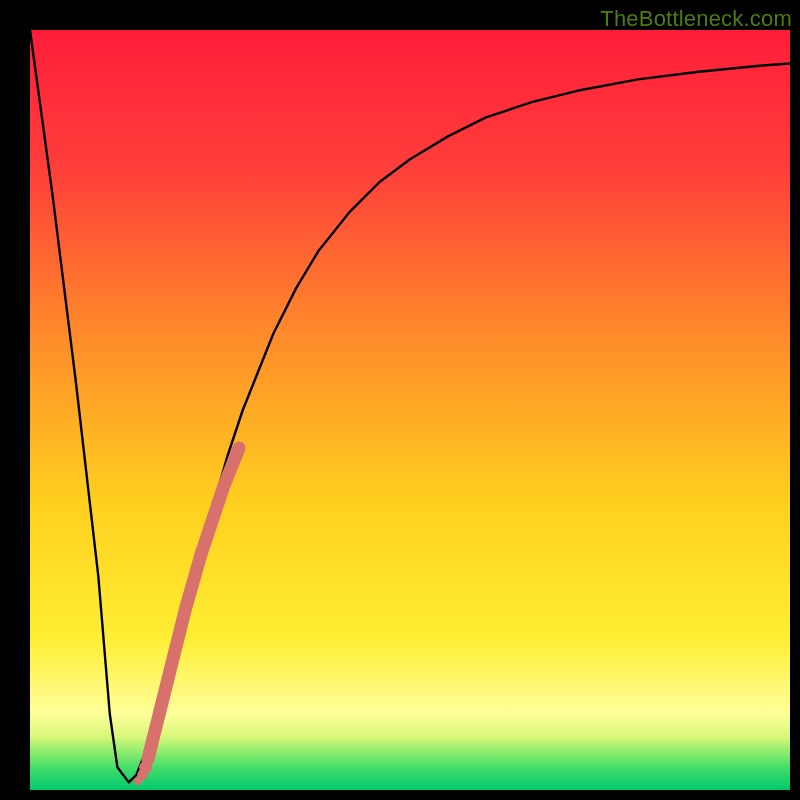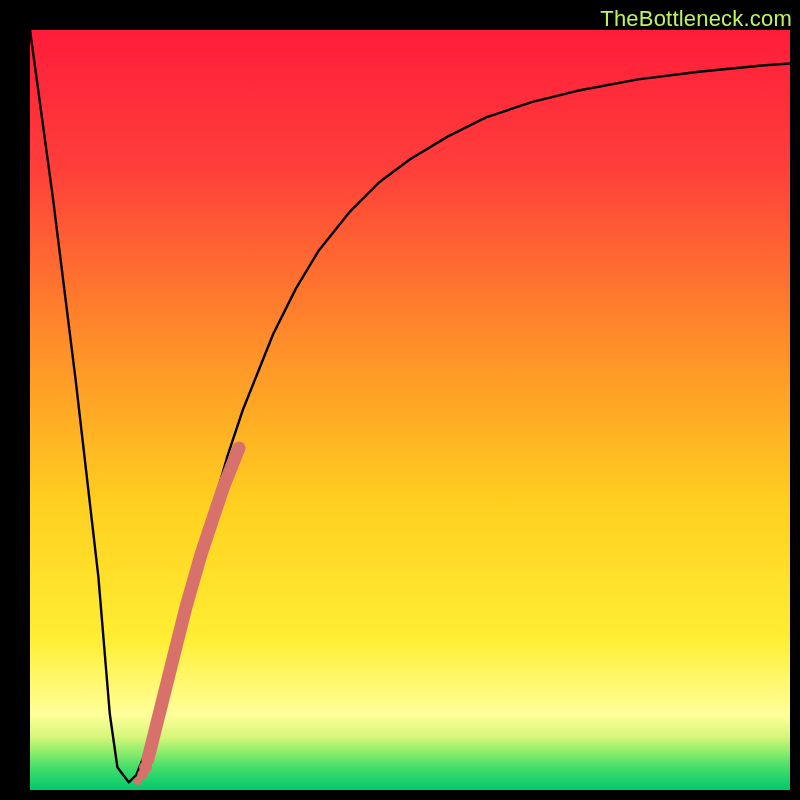--- a/index.html
+++ b/index.html
@@ -26,21 +26,21 @@
     overflow: hidden;
   }
   .gradient {
     position: absolute;
     left: 0; top: 0; right: 0; bottom: 0;
   }
   .watermark {
     position: absolute;
     top: 6px;
     right: 8px;
-    color: #bef264;
+    color: #4d7c0f;
     font-size: 22px;
     font-weight: 500;
     letter-spacing: 0.2px;
   }
   svg.curve {
     position: absolute;
     left: 0; top: 0;
     width: 760px; height: 760px;
     overflow: visible;
   }

